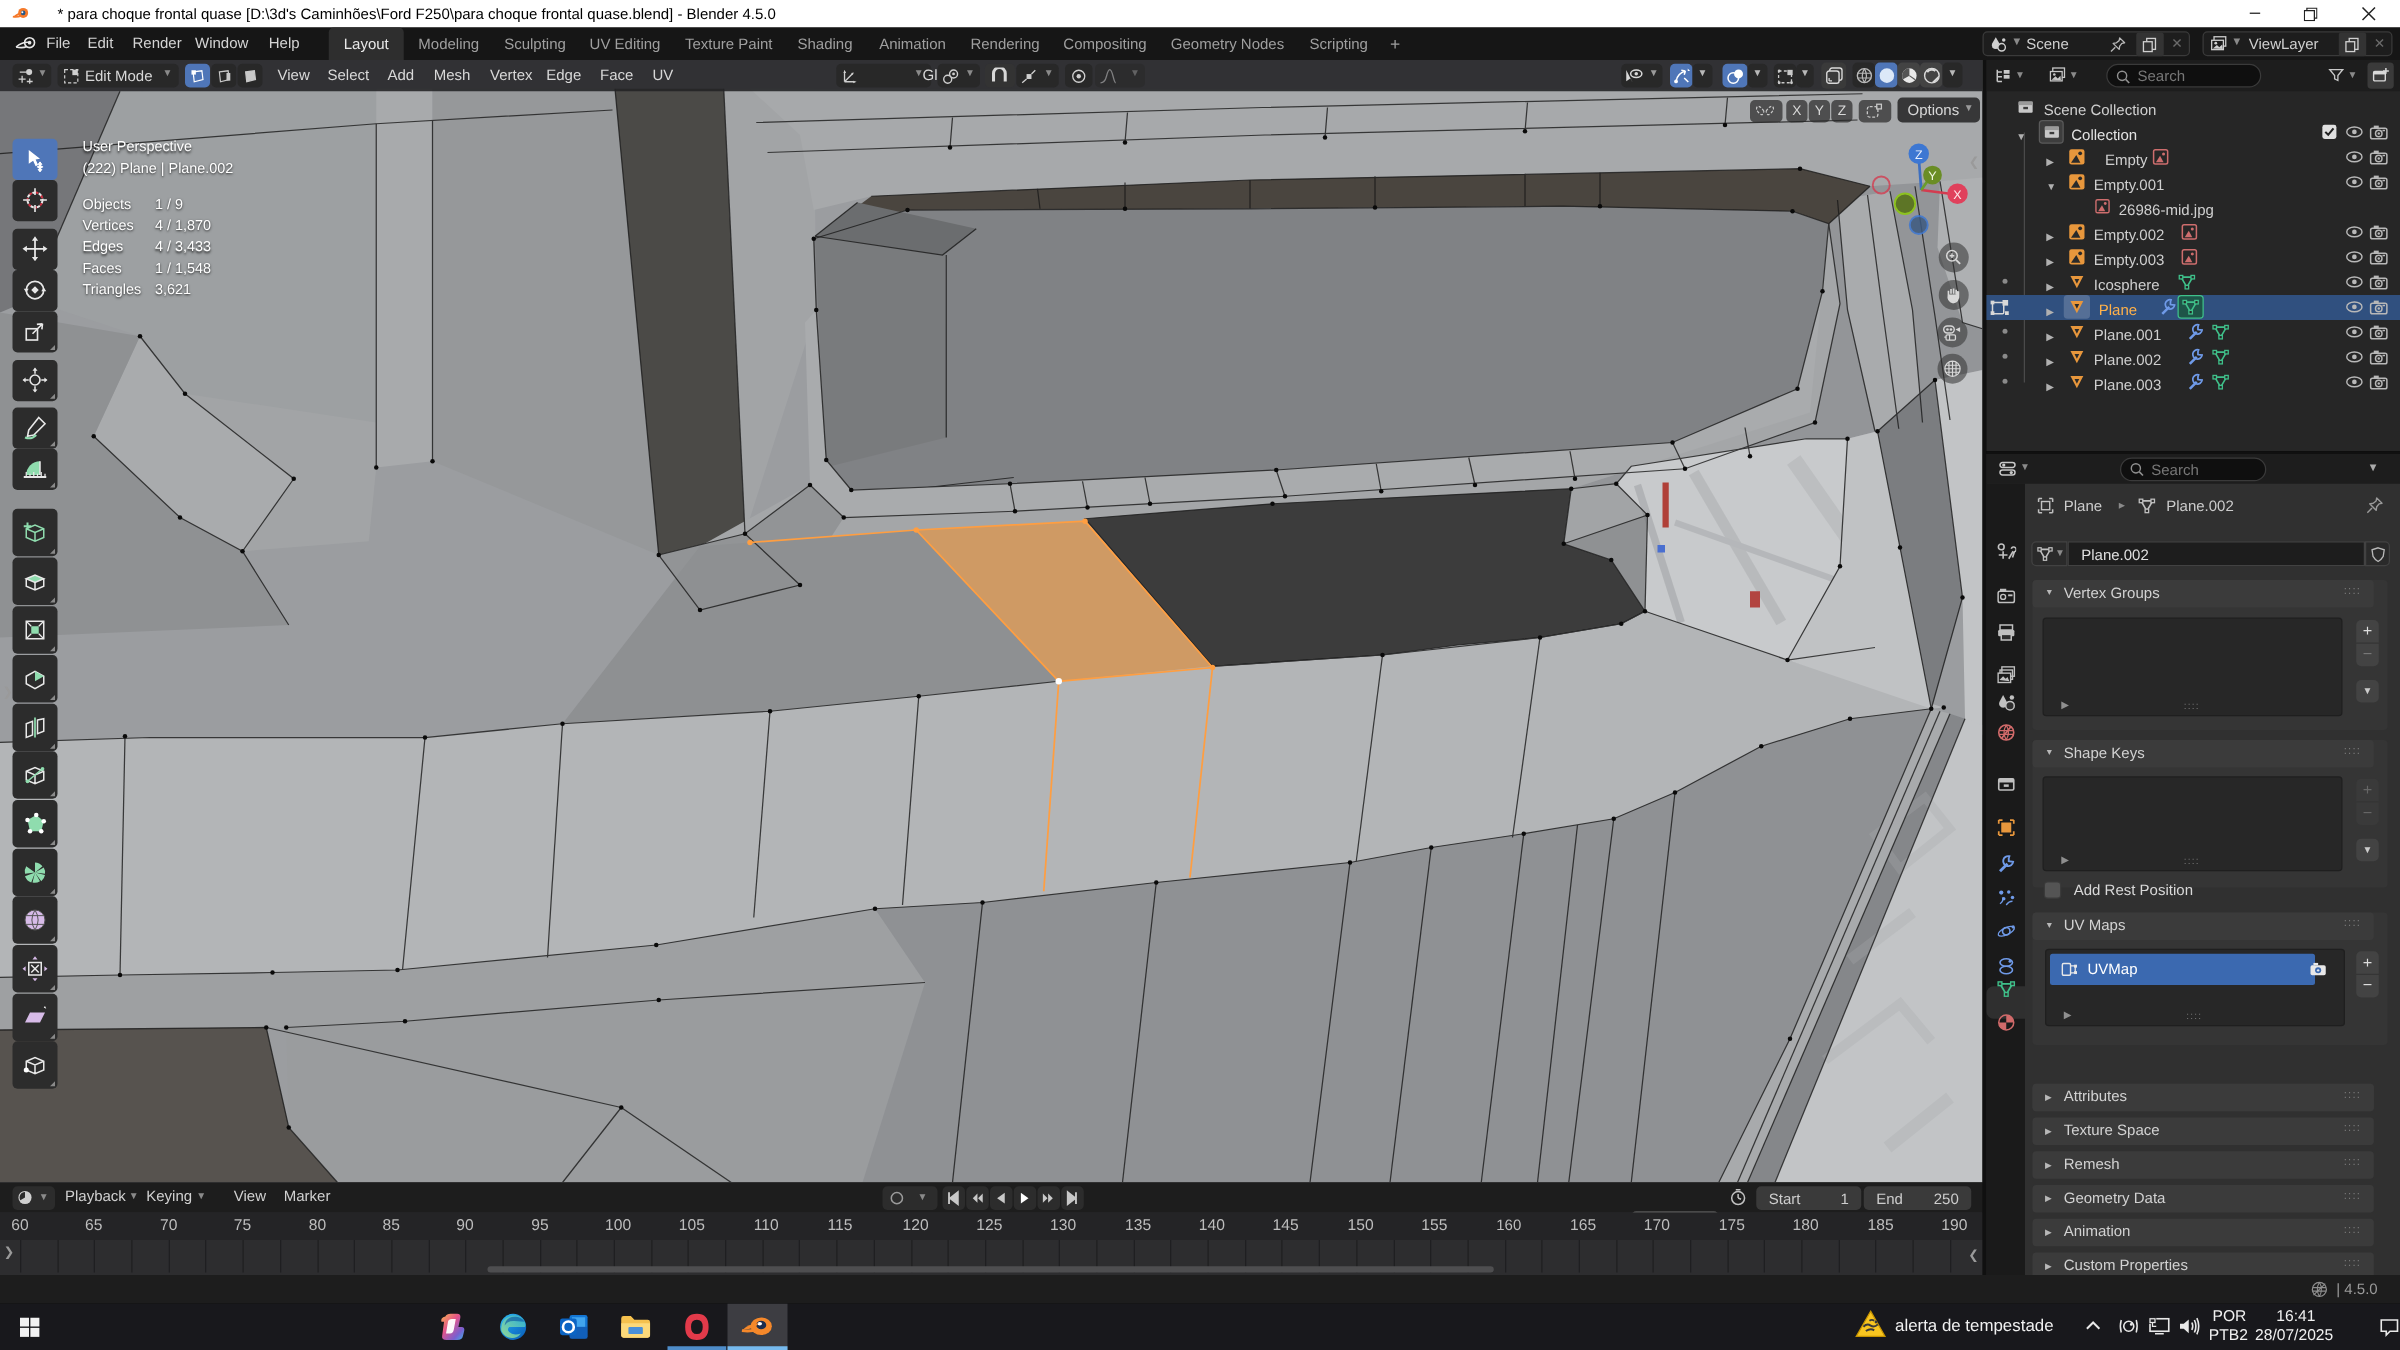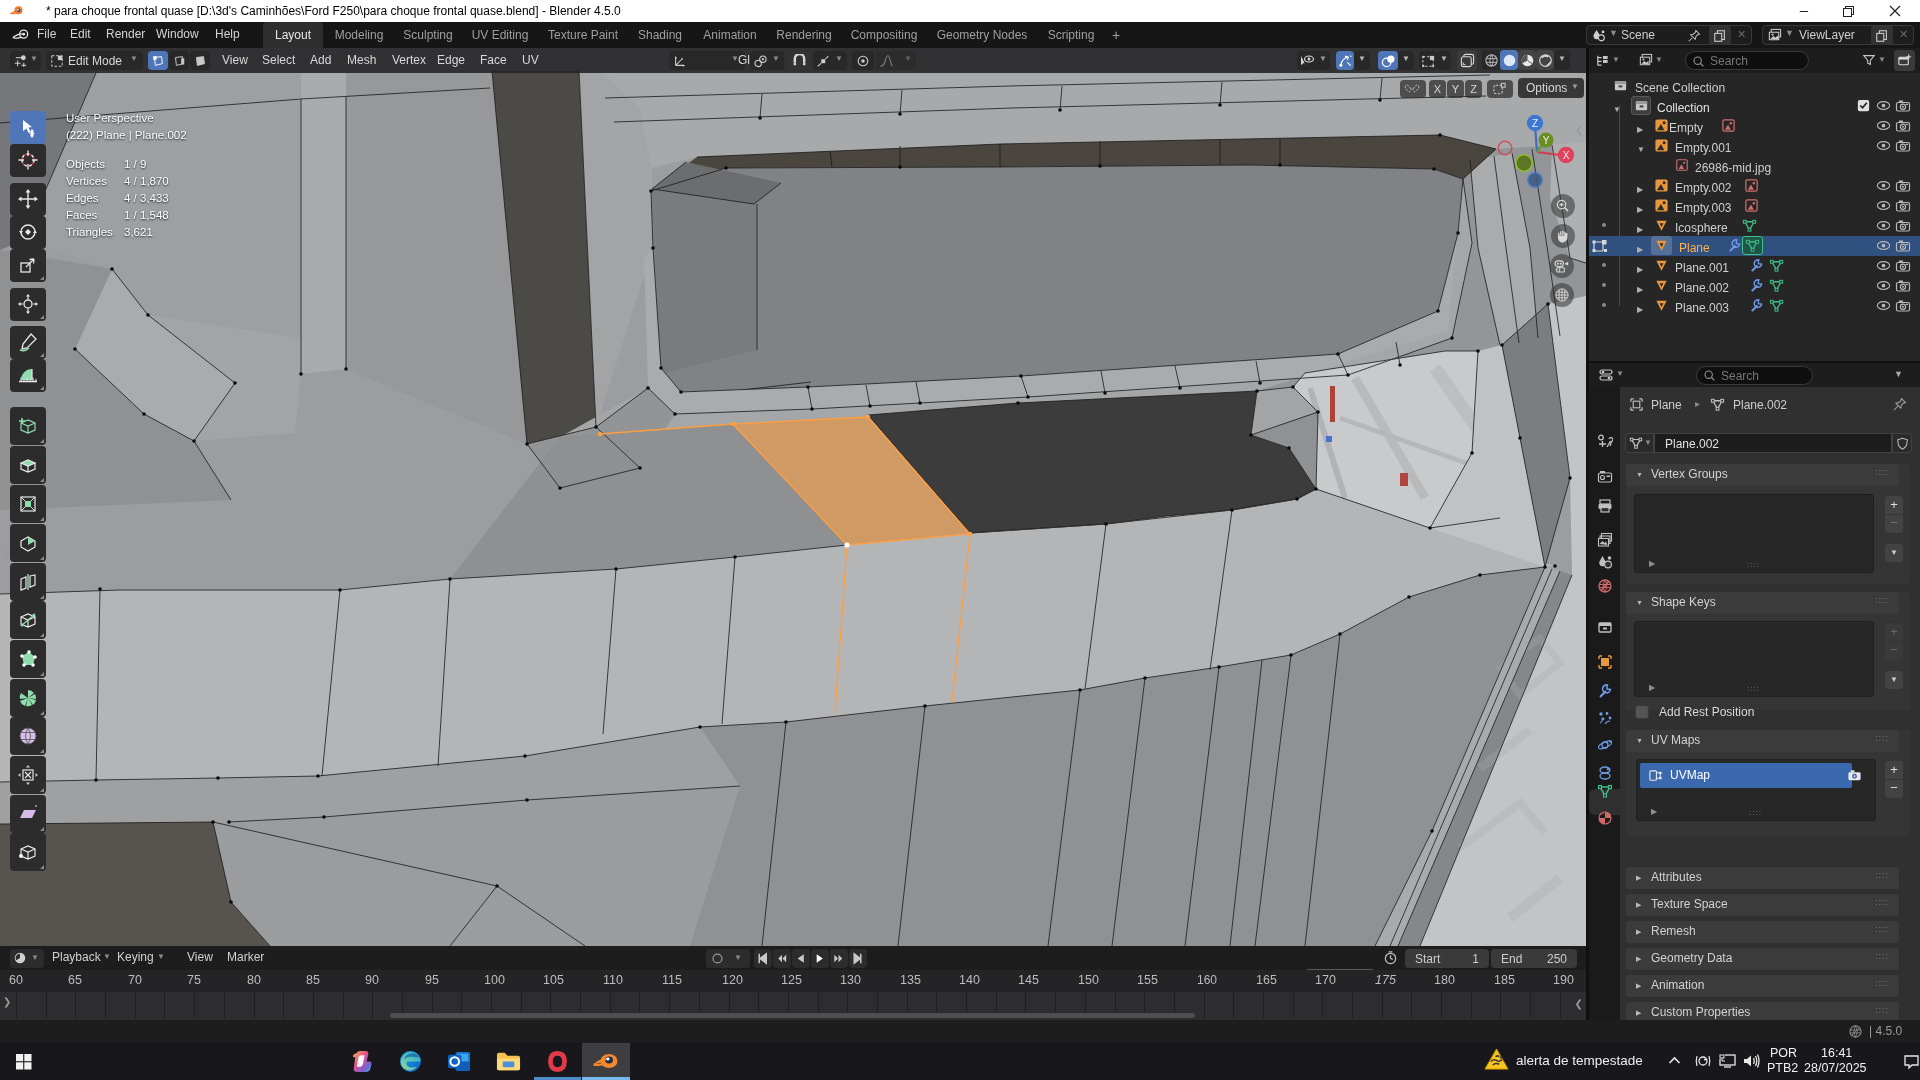--- a/index.html
+++ b/index.html
@@ -875,21 +875,21 @@
           <rect x="11" y="5.8" width="2" height="1.2" fill="#b8b8b8"></rect>
         </svg>
       </div>
   <div class="orow" style="top:68px;">
         <span class="abs" style="left:48px;top:4px;color:#b0b0b0;font-size:8px;">▶</span>
         <svg class="abs" style="left:65px;top:2px" width="15" height="15" viewBox="0 0 16 16">
           <rect x="1.5" y="1.5" width="13" height="13" rx="2" fill="#e8973c"></rect>
           <circle cx="10.8" cy="5" r="1.6" fill="#2a2a2a"></circle>
           <path d="M3 13 L7.5 6.5 L11 13 Z" fill="#2a2a2a"></path>
         </svg>
-        <span class="abs" style="left:80px;top:2px;">Empty</span>
+        <span class="abs" style="left:95px;top:2px;">Empty</span>
         <svg class="abs" style="left:132px;top:2px" width="15" height="15" viewBox="0 0 16 16">
           <rect x="2" y="2" width="12" height="12" rx="1.5" fill="none" stroke="#cd6d6d" stroke-width="1.3"></rect>
           <circle cx="10.5" cy="5.5" r="1.3" fill="#cd6d6d"></circle>
           <path d="M4 12.5 L7.5 7 L10.5 12.5 Z" fill="#cd6d6d"></path>
         </svg>
         <svg class="abs" style="left:287px;top:2px" width="15" height="15" viewBox="0 0 16 16">
           <ellipse cx="8" cy="8" rx="6.5" ry="4.2" fill="none" stroke="#b8b8b8" stroke-width="1.2"></ellipse>
           <circle cx="8" cy="8" r="2" fill="#b8b8b8"></circle>
         </svg>
         <svg class="abs" style="left:306px;top:2px" width="16" height="16" viewBox="0 0 16 16">
@@ -1436,21 +1436,21 @@
         <span class="abs" style="left:781px;top:3px;color:#bdbdbd;font-size:12.5px;">125</span>
         <span class="abs" style="left:840px;top:3px;color:#bdbdbd;font-size:12.5px;">130</span>
         <span class="abs" style="left:900px;top:3px;color:#bdbdbd;font-size:12.5px;">135</span>
         <span class="abs" style="left:959px;top:3px;color:#bdbdbd;font-size:12.5px;">140</span>
         <span class="abs" style="left:1018px;top:3px;color:#bdbdbd;font-size:12.5px;">145</span>
         <span class="abs" style="left:1078px;top:3px;color:#bdbdbd;font-size:12.5px;">150</span>
         <span class="abs" style="left:1137px;top:3px;color:#bdbdbd;font-size:12.5px;">155</span>
         <span class="abs" style="left:1197px;top:3px;color:#bdbdbd;font-size:12px;">160</span>
         <span class="abs" style="left:1256px;top:3px;color:#bdbdbd;font-size:12.5px;">165</span>
         <span class="abs" style="left:1315px;top:3px;color:#bdbdbd;font-size:12.5px;">170</span>
-        <span class="abs" style="left:1375px;top:3px;color:#bdbdbd;font-size:12.5px;font-style:italic;">175</span>
+        <span class="abs" style="left:1375px;top:3px;color:#bdbdbd;font-size:12.5px;">175</span>
         <span class="abs" style="left:1434px;top:3px;color:#bdbdbd;font-size:12.5px;">180</span>
         <span class="abs" style="left:1494px;top:3px;color:#bdbdbd;font-size:12.5px;">185</span>
         <span class="abs" style="left:1553px;top:3px;color:#bdbdbd;font-size:12.5px;">190</span>
         <div class="abs" style="left:16px;top:22px;width:1px;height:26px;background:#1f1f21;"></div>
         <div class="abs" style="left:46px;top:22px;width:1px;height:26px;background:#1f1f21;"></div>
         <div class="abs" style="left:75px;top:22px;width:1px;height:26px;background:#1f1f21;"></div>
         <div class="abs" style="left:105px;top:22px;width:1px;height:26px;background:#1f1f21;"></div>
         <div class="abs" style="left:135px;top:22px;width:1px;height:26px;background:#1f1f21;"></div>
         <div class="abs" style="left:164px;top:22px;width:1px;height:26px;background:#1f1f21;"></div>
         <div class="abs" style="left:194px;top:22px;width:1px;height:26px;background:#1f1f21;"></div>

